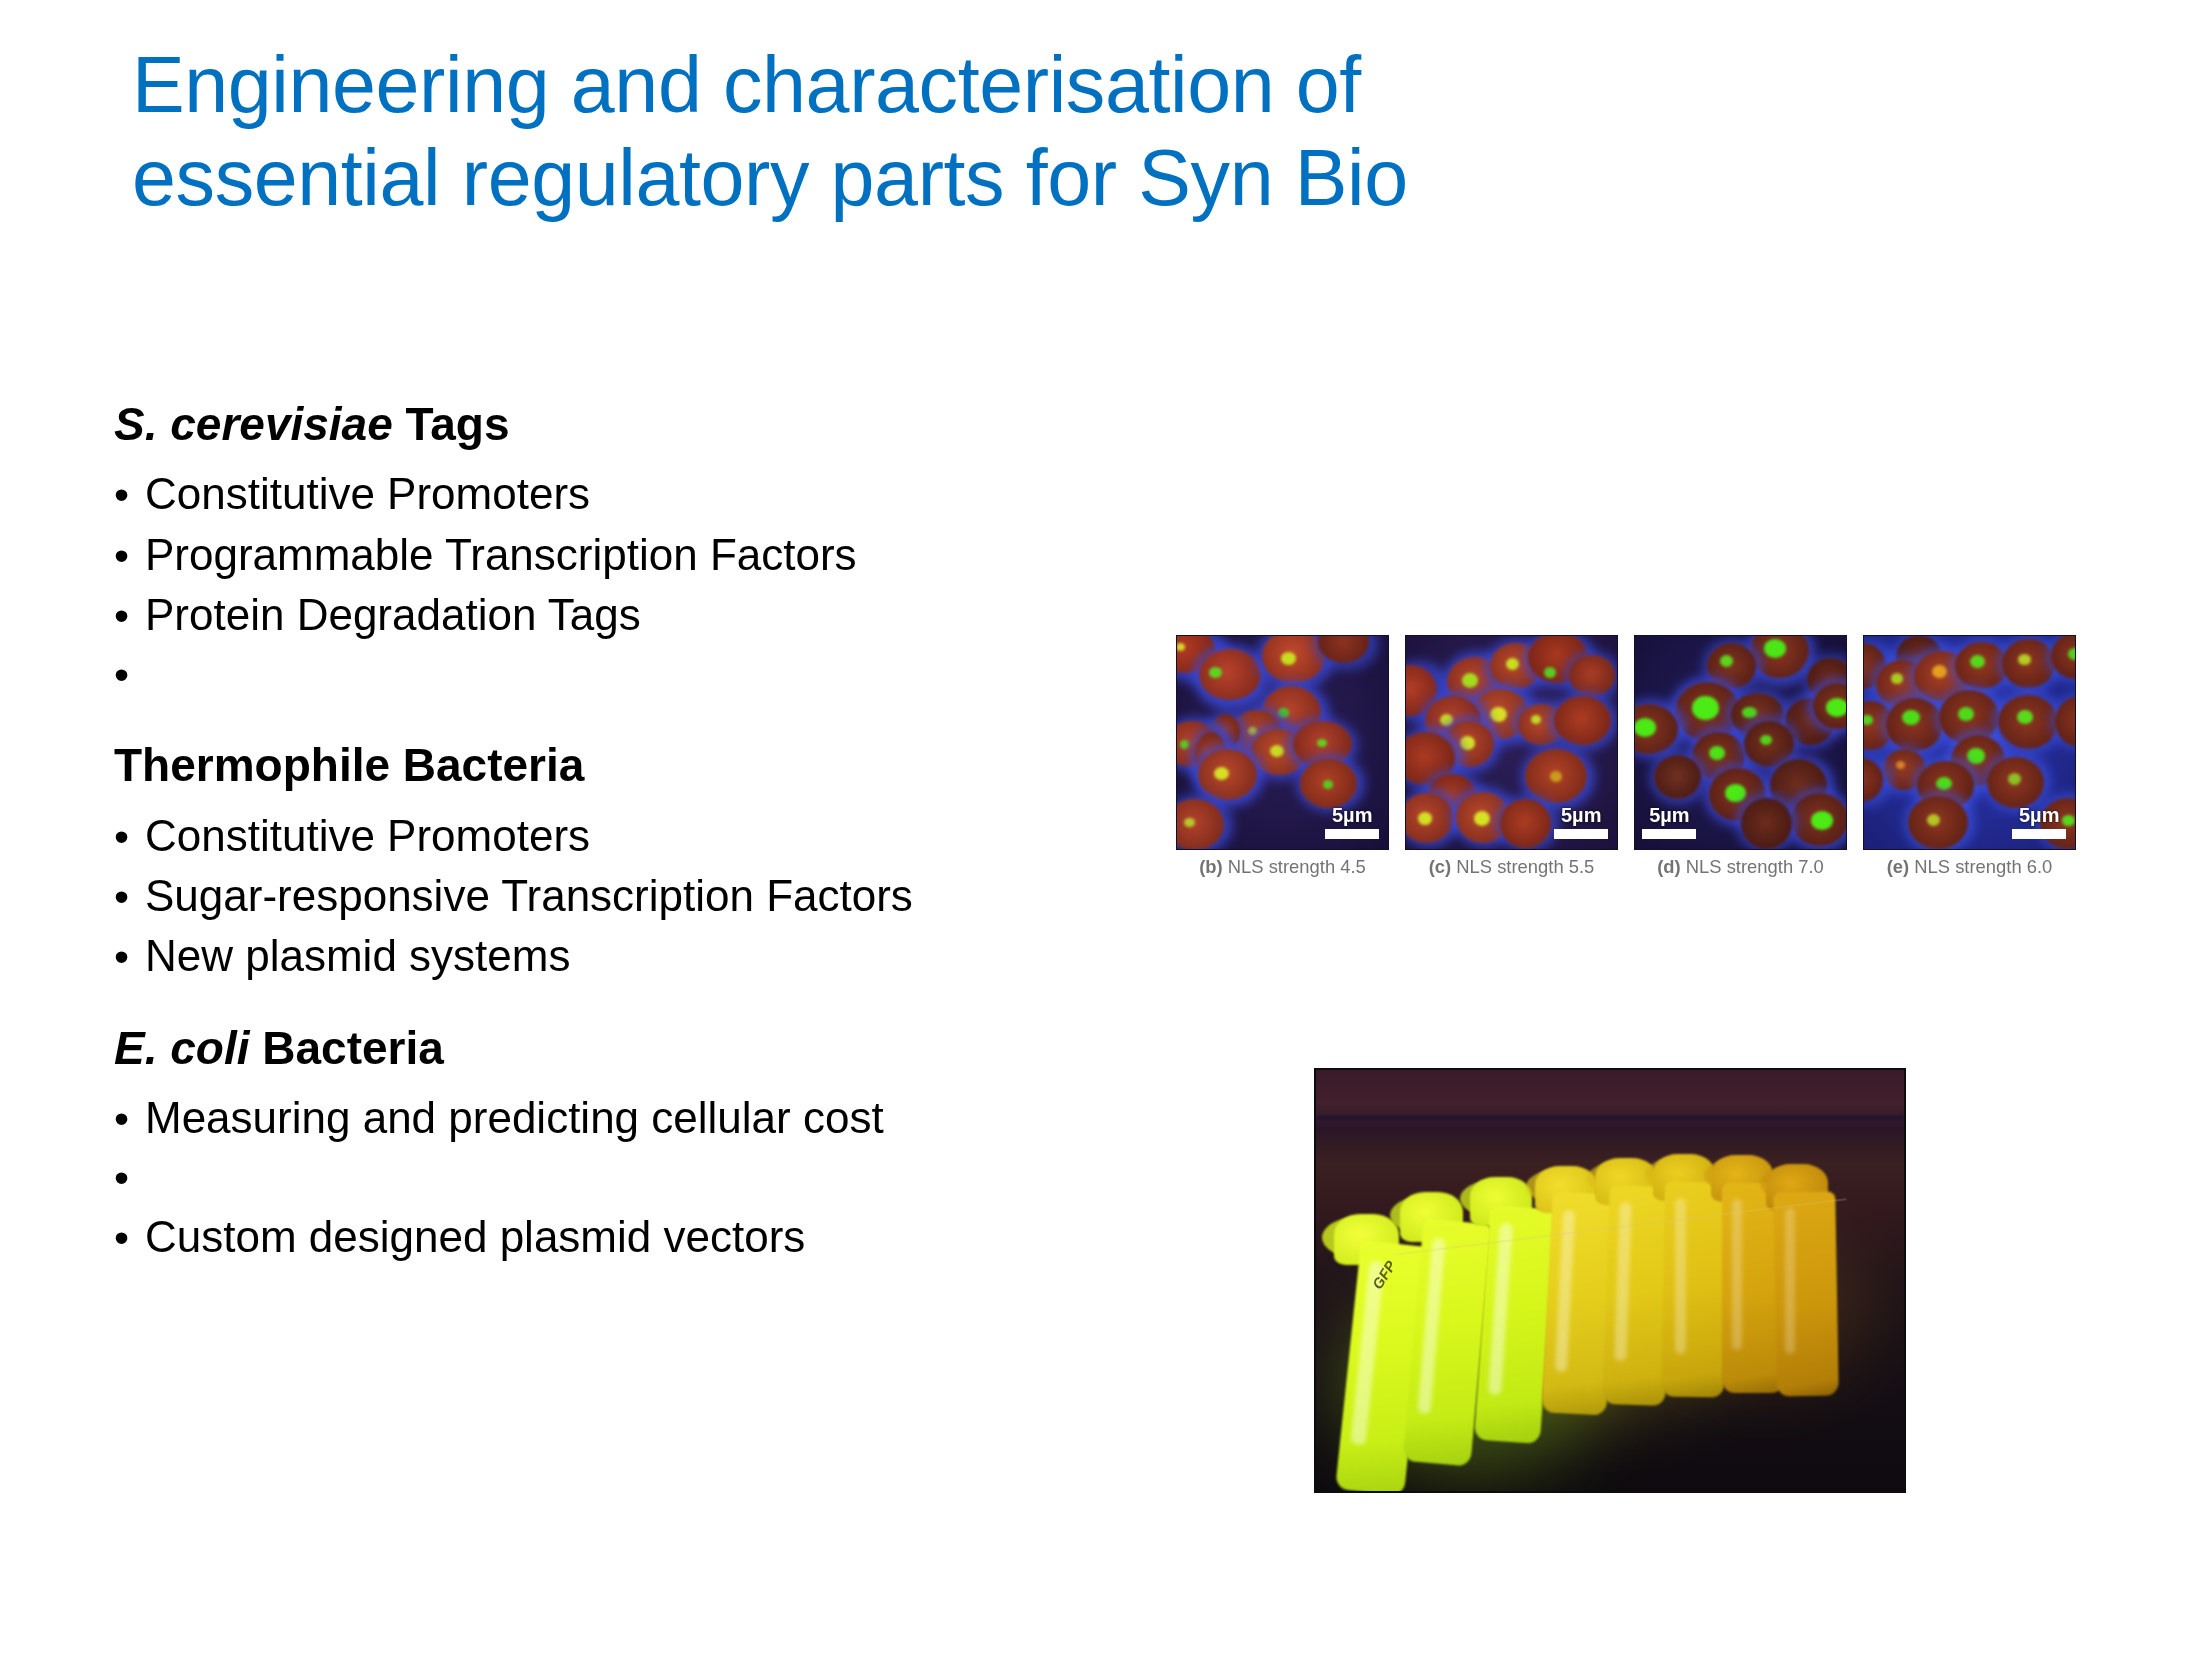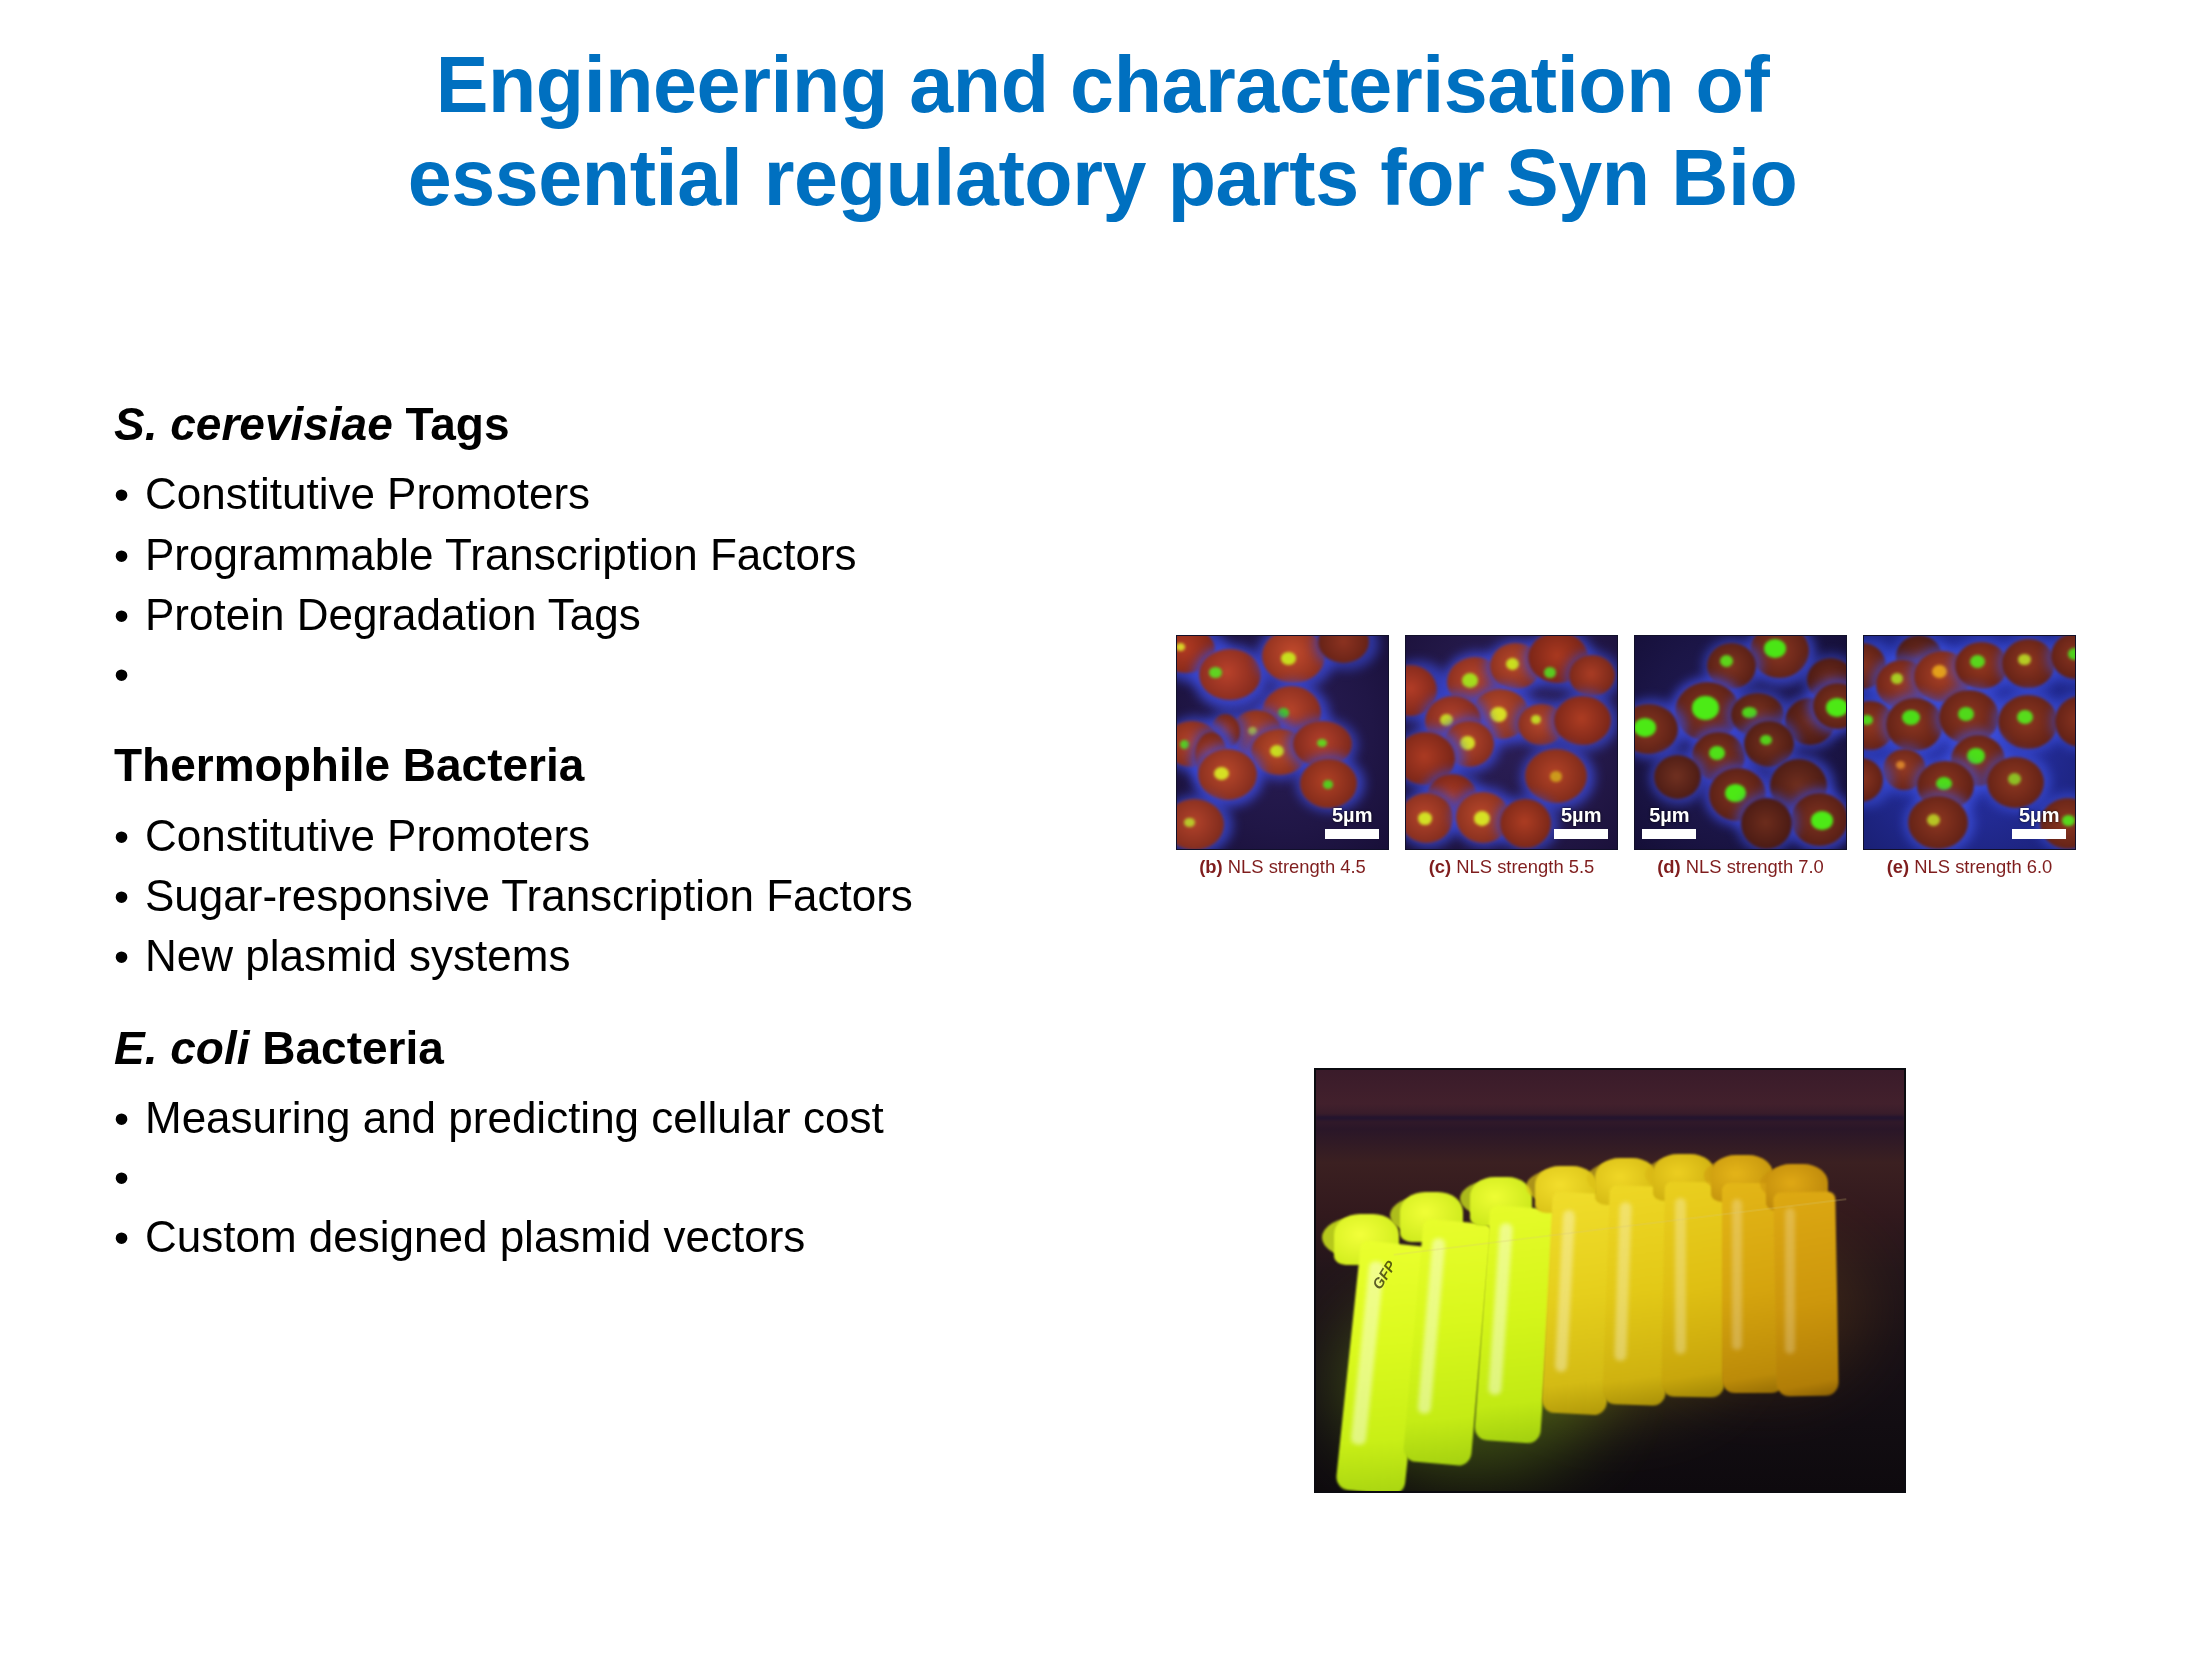--- a/index.html
+++ b/index.html
@@ -16,25 +16,24 @@
     font-family: "Liberation Sans", sans-serif;
     color: #000000;
   }
 
   
   #slide-title {
     position: absolute;
     left: 132px;
     top: 38px;
     width: 1941px;
-    text-align: center;
     color: #0070C0;
     font-size: 79px;
     line-height: 1.18;
-    font-weight: 700;
+    font-weight: 400;
     letter-spacing: -0.4px;
     white-space: pre-line;
   }
 
   
   #content-column {
     position: absolute;
     left: 114px;
     top: 397px;
     width: 1191px;
@@ -130,21 +129,21 @@
     width: 54px;
     height: 9.6px;
     background: #ffffff;
     display: block;
     margin: 0 auto;
   }
   .micro-caption {
     margin-top: 5.9px;
     text-align: center;
     font-size: 18.4px;
-    color: #7f1d1d;
+    color: #737373;
     line-height: 1.2;
     white-space: nowrap;
   }
   .micro-caption .cap-tag { font-weight: bold; }
 
   
   #tubes-photo {
     position: absolute;
     left: 1314px;
     top: 1068px;

